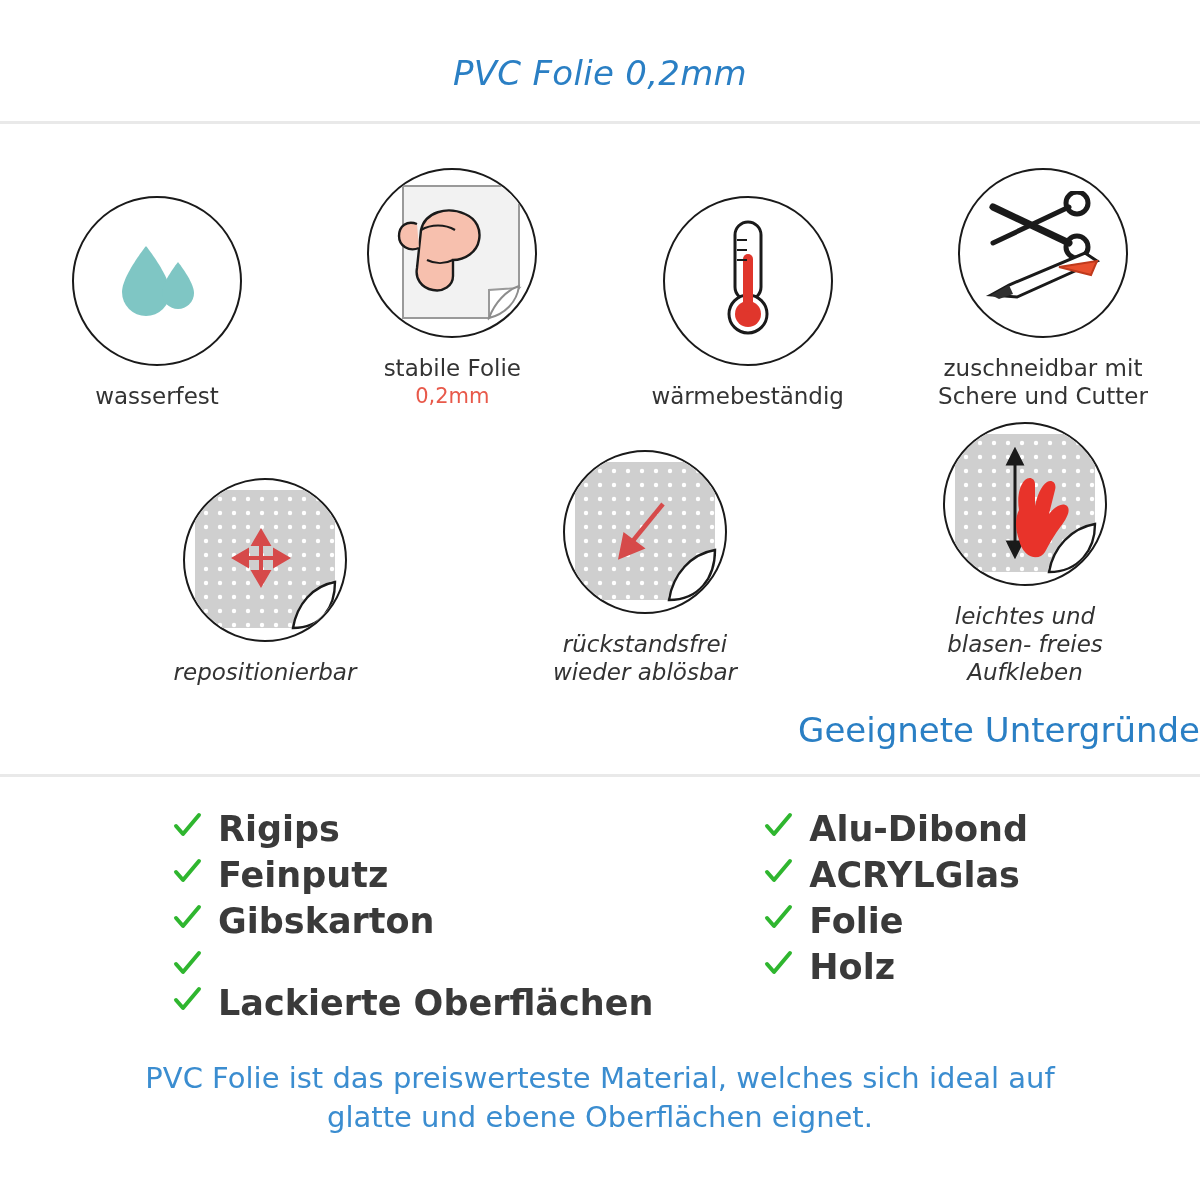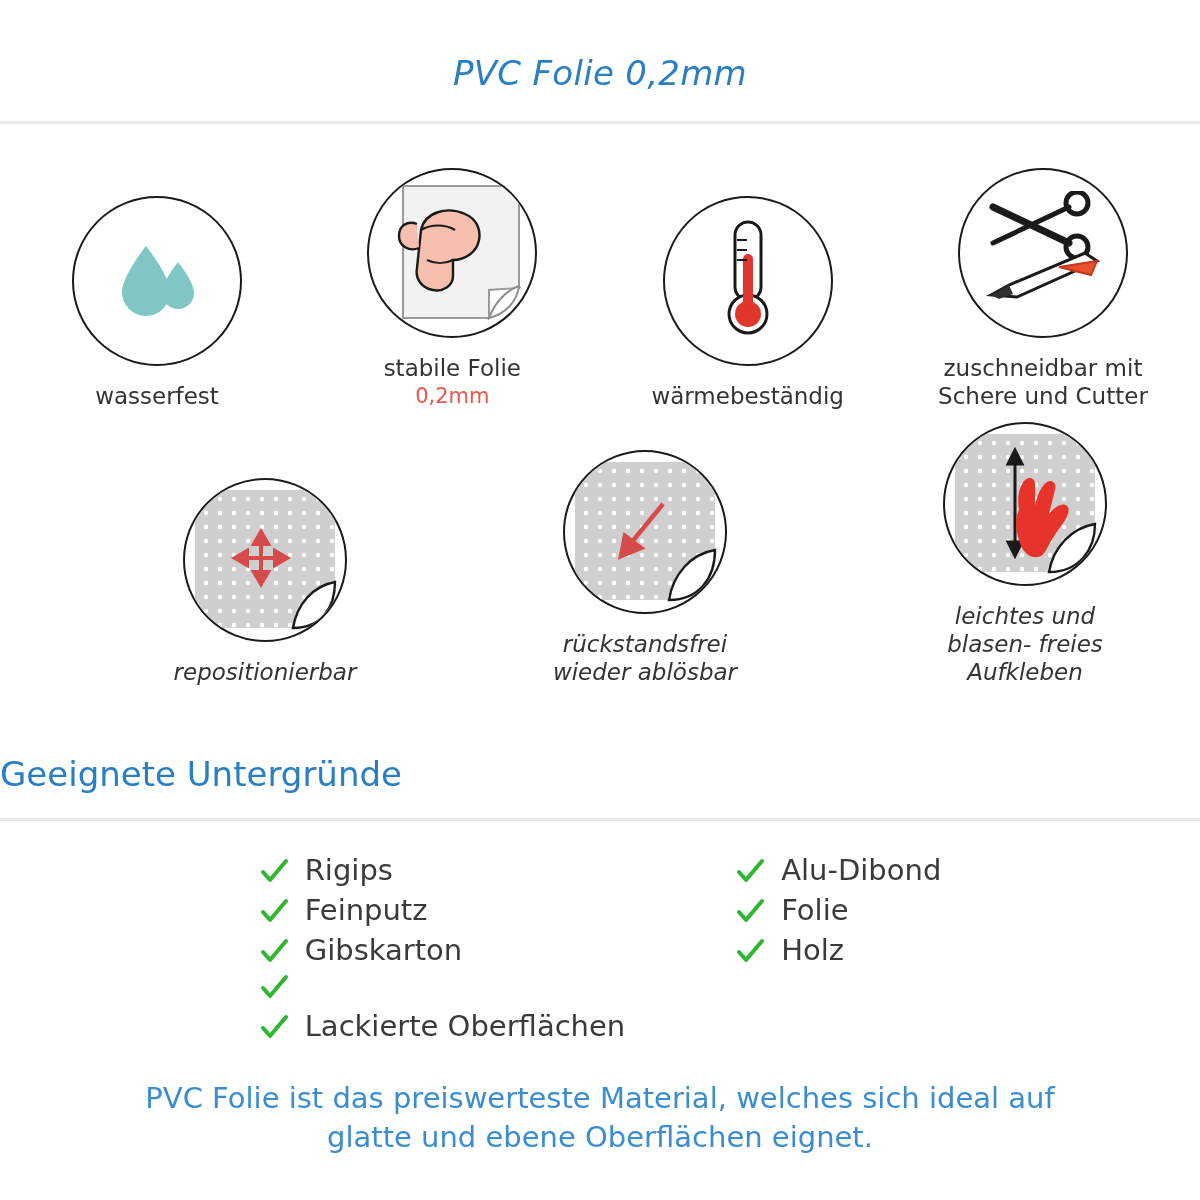--- a/index.html
+++ b/index.html
@@ -83,22 +83,22 @@
   }
   .caption .sub {
     display: block;
     color: #e8594a;
     font-size: 21px;
     margin-top: 2px;
   }
 
   
   .sub-title-block {
-    text-align: left;
-    margin-top: 68px;
+    text-align: right;
+    margin-top: 24px;
   }
   .sub-title {
     font-size: 34px;
     color: #2a7fc4;
     font-weight: normal;
   }
   .rule2 {
     width: 100%;
     height: 3px;
     background: #e9e9e9;
@@ -112,24 +112,25 @@
     gap: 110px;
     padding-top: 32px;
   }
   .sub-col {
     display: flex;
     flex-direction: column;
     gap: 6px;
   }
   .sub-item {
     display: flex;
-    align-items: flex-end;
+    align-items: flex-start;
     gap: 16px;
-    font-size: 29px;
+    font-size: 35px;
     color: #3a3a3a;
+    font-weight: bold;
   }
   .check {
     width: 30px;
     height: 30px;
     flex: 0 0 30px;
     display: block;
   }
 
   .footnote {
     text-align: center;
@@ -371,20 +372,28 @@
             </svg>
         </span>
         <span>Alu-Dibond</span>
       </div>
       <div class="sub-item">
         <span class="check">
           <svg width="30" height="30" viewBox="0 0 30 30">
               <path d="M4 15 L11 23 L27 4" fill="none" stroke="#2fb62f" stroke-width="4" stroke-linecap="round" stroke-linejoin="round"></path>
             </svg>
         </span>
+        <span>ACRYLGlas</span>
+      </div>
+      <div class="sub-item">
+        <span class="check">
+          <svg width="30" height="30" viewBox="0 0 30 30">
+              <path d="M4 15 L11 23 L27 4" fill="none" stroke="#2fb62f" stroke-width="4" stroke-linecap="round" stroke-linejoin="round"></path>
+            </svg>
+        </span>
         <span>Folie</span>
       </div>
       <div class="sub-item">
         <span class="check">
           <svg width="30" height="30" viewBox="0 0 30 30">
               <path d="M4 15 L11 23 L27 4" fill="none" stroke="#2fb62f" stroke-width="4" stroke-linecap="round" stroke-linejoin="round"></path>
             </svg>
         </span>
         <span>Holz</span>
       </div>

